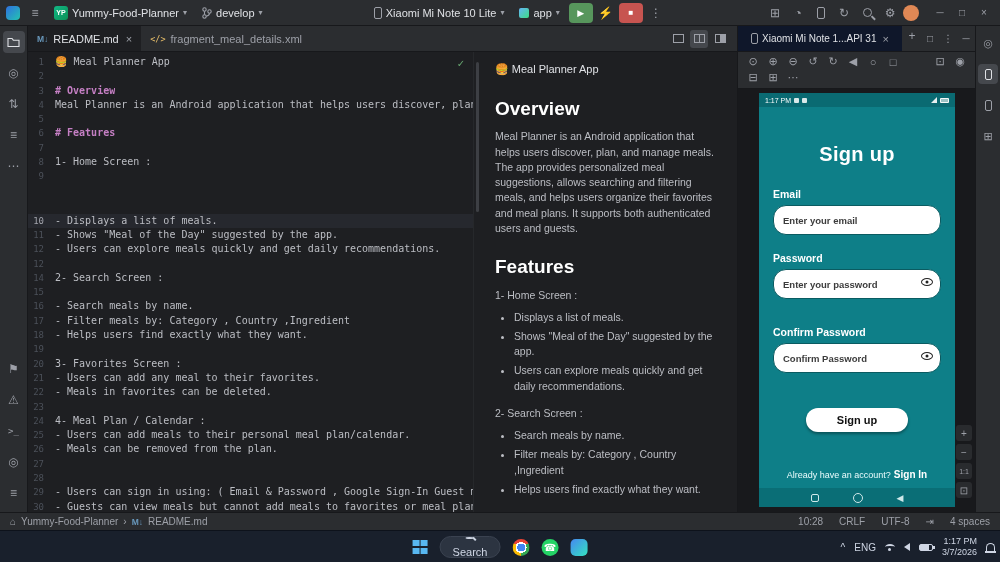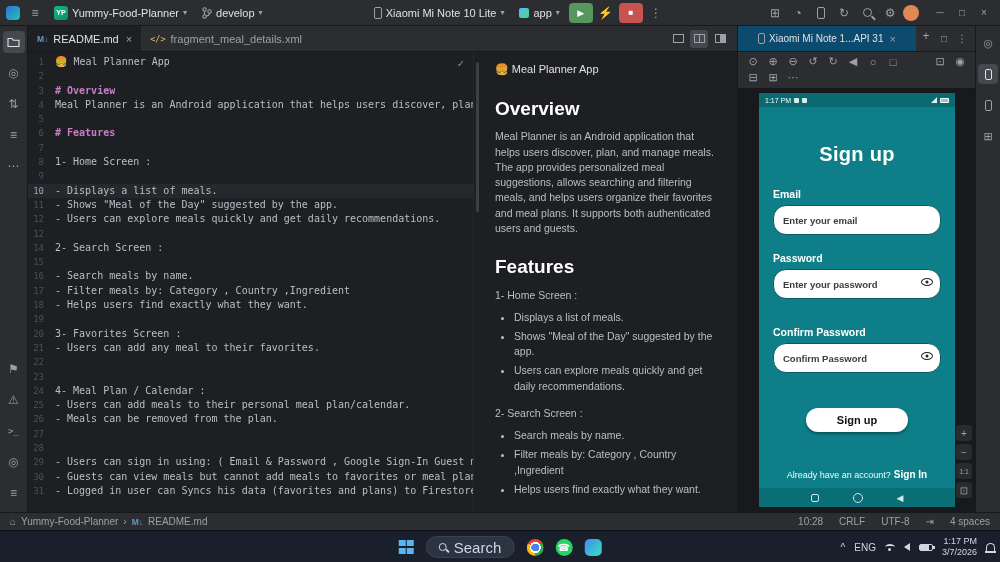--- a/index.html
+++ b/index.html
@@ -53,21 +53,21 @@
   .toggle { width:18px; height:18px; border-radius:3px; display:flex; align-items:center; justify-content:center; }
   .toggle.on { background:#45484d; }
   .tg-box { width:11px; height:9px; border:1px solid #9da0a8; position:relative; }
   .tg-box.split::after { content:""; position:absolute; left:50%; top:0; bottom:0; width:1px; background:#9da0a8; }
   .tg-box.half::after { content:""; position:absolute; right:0; top:0; bottom:0; width:50%; background:#9da0a8; }
 
   .editor-split { flex:1; display:flex; min-height:0; }
   .editor { width:445px; background:#1e1f22; position:relative; overflow:hidden;
     font-family:"DejaVu Sans Mono","Liberation Mono",monospace; font-size:10px; padding-top:3px; }
   .ed-row { display:flex; height:14.3px; line-height:14.3px; align-items:center; }
-  .ed-row.current { background:#26282e; }
+  .ed-row.current { background:#26282e;margin-top:30px; }
   .ln { width:22px; padding-right:6px; text-align:right; color:#4b5059; flex:none; font-size:9px; }
   .ed-row.current .ln { color:#a1a3ab; }
   .code { padding-left:5px; white-space:pre; color:#bcbec4; overflow:hidden; }
   .code.header { color:#c57fc4; font-weight:bold; }
   .inspect-check { position:absolute; top:5px; right:9px; color:#6aab73; font-size:11px; }
   .ed-divider { width:7px; background:#1e1f22; border-left:1px solid #26282b; position:relative; }
   .ed-thumb { position:absolute; left:2px; top:10px; width:3px; height:150px; background:#4a4d52; border-radius:2px; opacity:.7; }
 
   .preview { flex:1; background:#1e1f22; padding:7px 16px 0 15px; overflow:hidden; font-size:10.5px;
     line-height:1.45; color:#bcbec4; }
@@ -75,21 +75,21 @@
   .preview h1 { font-size:19px; color:#ffffff; font-weight:bold; margin:17px 0 7px; }
   .preview p { margin:7px 0; }
   .preview ul { margin:4px 0 12px; padding-left:19px; }
   .preview li { margin:4px 0; }
 
   
   .device-panel { position:absolute; left:737px; top:26px; width:238px; height:486px; background:#18191c;
     border-left:1px solid #17181b; display:flex; flex-direction:column; }
   .dp-tabrow { height:26px; background:#2b2d30; border-bottom:1px solid #17181b; display:flex; align-items:stretch;
     font-size:10px; color:#9da0a8; padding-right:4px; }
-  .dp-tab { display:flex; align-items:center; gap:4px; padding:0 20px; background:#0c4a6e; color:#dfe1e5; white-space:nowrap; }
+  .dp-tab { display:flex; align-items:center; gap:4px; padding:0 13px; background:#0f172a; color:#dfe1e5; white-space:nowrap; }
   .dp-mini-phone { width:7px; height:11px; border:1px solid #9da0a8; border-radius:2px; flex:none; }
   .dp-actions { margin-left:auto; display:flex; align-items:center; gap:2px; }
   .dp-actions .tbicon { min-width:16px; height:16px; font-size:10px; }
   .dp-toolbar { background:#2b2d30; border-bottom:1px solid #17181b; padding:2px 7px 3px; display:flex; flex-direction:column; gap:1px; }
   .dp-row { display:flex; align-items:center; gap:4px; color:#9da0a8; }
   .dp-row .tbicon { min-width:16px; height:15px; font-size:11px; }
   .device-view { flex:1; position:relative; }
 
   .phone { position:absolute; left:21px; top:4px; width:196px; height:414px; background:#0e7f88;
     display:flex; flex-direction:column; overflow:hidden; color:#fff; }
@@ -136,21 +136,21 @@
   .sb-right { margin-left:auto; display:flex; align-items:center; gap:16px; }
   .sb-item { white-space:nowrap; }
 
   
   .taskbar { position:absolute; left:0; bottom:0; width:1000px; height:32px; background:#19202c; border-top:1px solid #0d121b; }
   .tk-center { position:absolute; left:50%; top:0; height:32px; transform:translateX(-50%);
     display:flex; align-items:center; gap:12px; }
   .win-logo { width:15px; height:15px; display:grid; grid-template-columns:6.5px 6.5px; grid-template-rows:6.5px 6.5px; gap:1.5px; }
   .win-logo span { background:#58b7f0; }
   .search-pill { height:22px; background:#2c3441; border:1px solid #3a4250; border-radius:11px; display:flex;
-    align-items:center; gap:7px; padding:0 12px; color:#cfd6e4; font-size:15px; }
+    align-items:center; gap:7px; padding:0 12px; color:#cfd6e4; font-size:11px;flex-direction:column; }
   .sp-glyph { position:relative; width:8px; height:8px; border:1.5px solid #cfd6e4; border-radius:50%; }
   .sp-glyph::after { content:""; position:absolute; width:4px; height:1.5px; background:#cfd6e4;
     transform:rotate(45deg); right:-4px; bottom:-1px; }
   .chrome-icon { width:17px; height:17px; border-radius:50%;
     background:radial-gradient(circle, #4285f4 0 4px, #fff 4px 5.5px, transparent 5.5px),
       conic-gradient(from -60deg, #ea4335 0 120deg, #34a853 0 240deg, #fbbc05 0 360deg); }
   .wa-icon { width:17px; height:17px; border-radius:50%; background:#25d366; color:#fff; font-size:10px;
     display:flex; align-items:center; justify-content:center; }
   .studio-icon { width:17px; height:17px; border-radius:5px; background:linear-gradient(135deg,#4688f1,#34e3c0); }
   .tk-right { position:absolute; right:5px; top:0; height:32px; display:flex; align-items:center; gap:9px;
@@ -347,20 +347,21 @@
           <div class="ed-row">
             <span class="ln">20</span>
             <span class="code plain">3- Favorites Screen :</span>
           </div>
           <div class="ed-row">
             <span class="ln">21</span>
             <span class="code plain">- Users can add any meal to their favorites.</span>
           </div>
           <div class="ed-row">
             <span class="ln">22</span>
+            <span class="code plain">- Meals in favorites can be deleted.</span>
           </div>
           <div class="ed-row">
             <span class="ln">23</span>
             <span class="code plain"></span>
           </div>
           <div class="ed-row">
             <span class="ln">24</span>
             <span class="code plain">4- Meal Plan / Calendar :</span>
           </div>
           <div class="ed-row">

